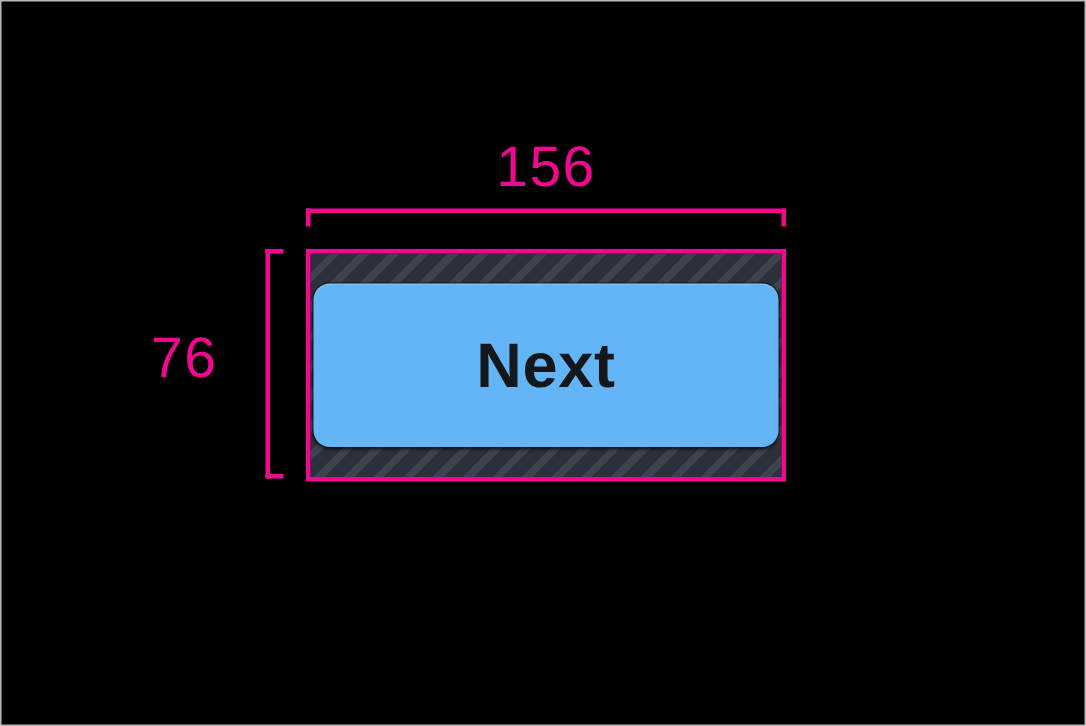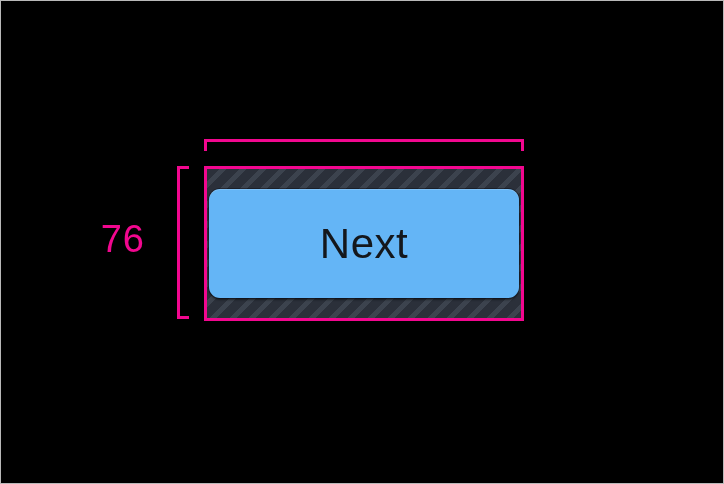--- a/index.html
+++ b/index.html
@@ -102,29 +102,30 @@
     justify-content: center;
     box-shadow:
       0 0 0 1px rgba(8, 12, 20, 0.45),
       0 2px 2px rgba(0, 0, 0, 0.45),
       inset 0 1px 0 rgba(255, 255, 255, 0.18);
     cursor: pointer;
   }
   .next-button-label {
     color: var(--button-text);
     font-size: 42px;
-    font-weight: 400;
+    font-weight: 700;
     letter-spacing: 0.5px;
   }
 </style>
 </head>
 <body>
 
 <div class="canvas">
 
+  <div class="width-label">156</div>
 
   <div class="width-bracket"></div>
 
   <div class="height-label">76</div>
 
   <div class="height-bracket"></div>
 
   <div class="touch-target">
     <div class="next-button">
       <span class="next-button-label">Next</span>

